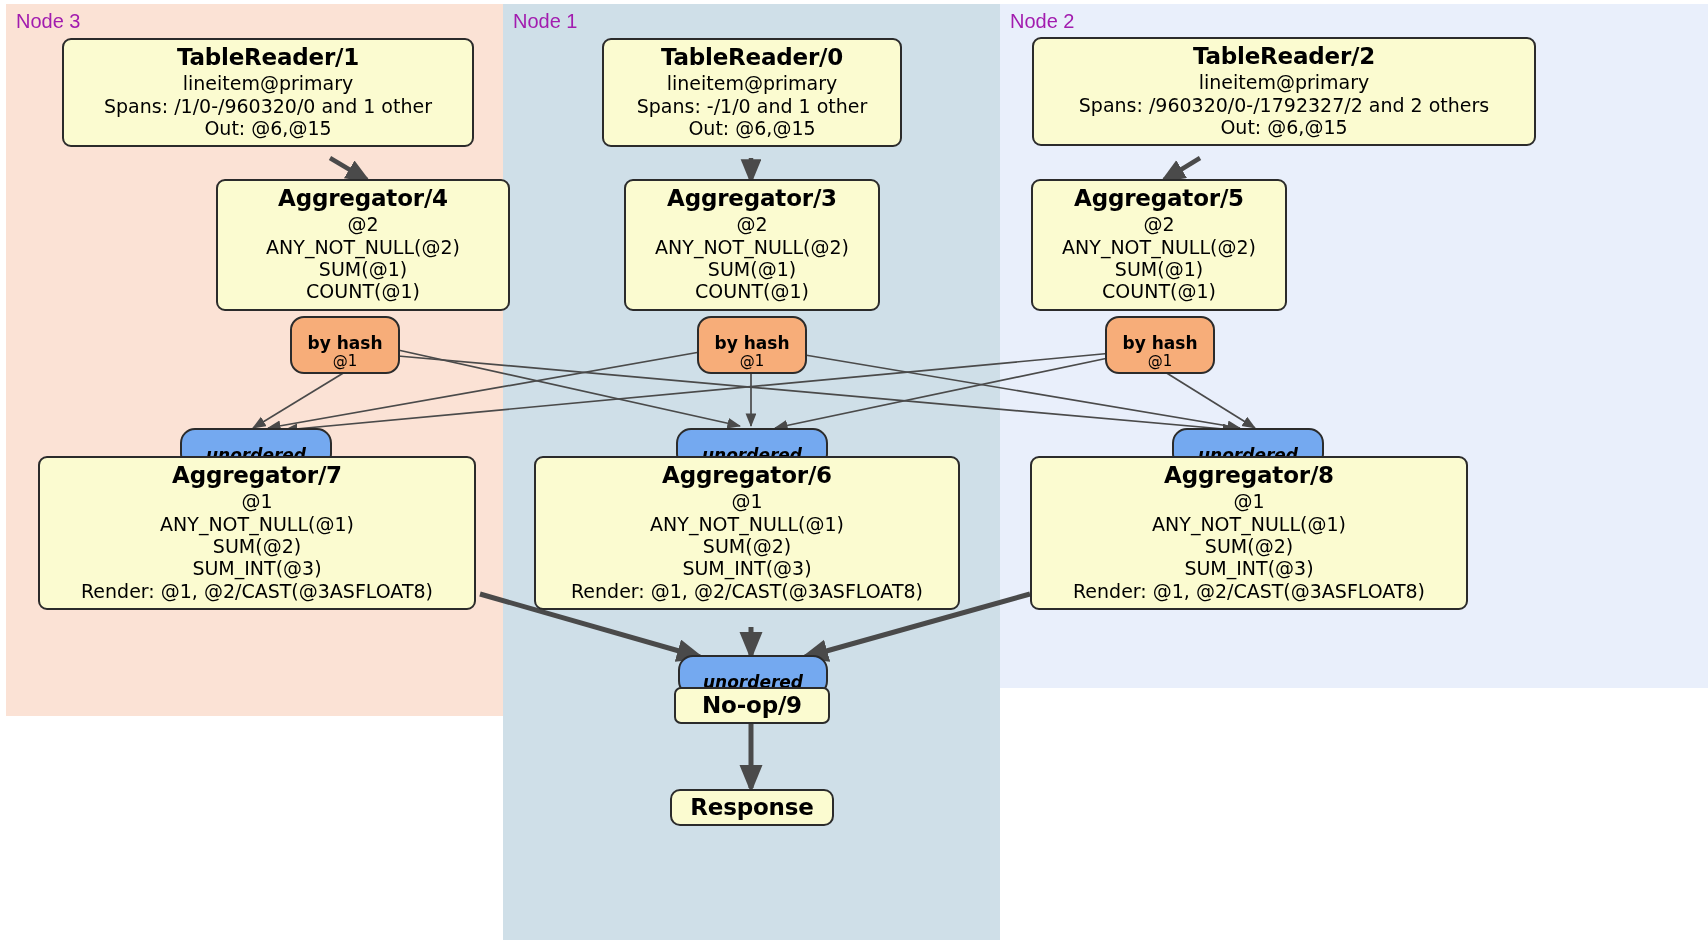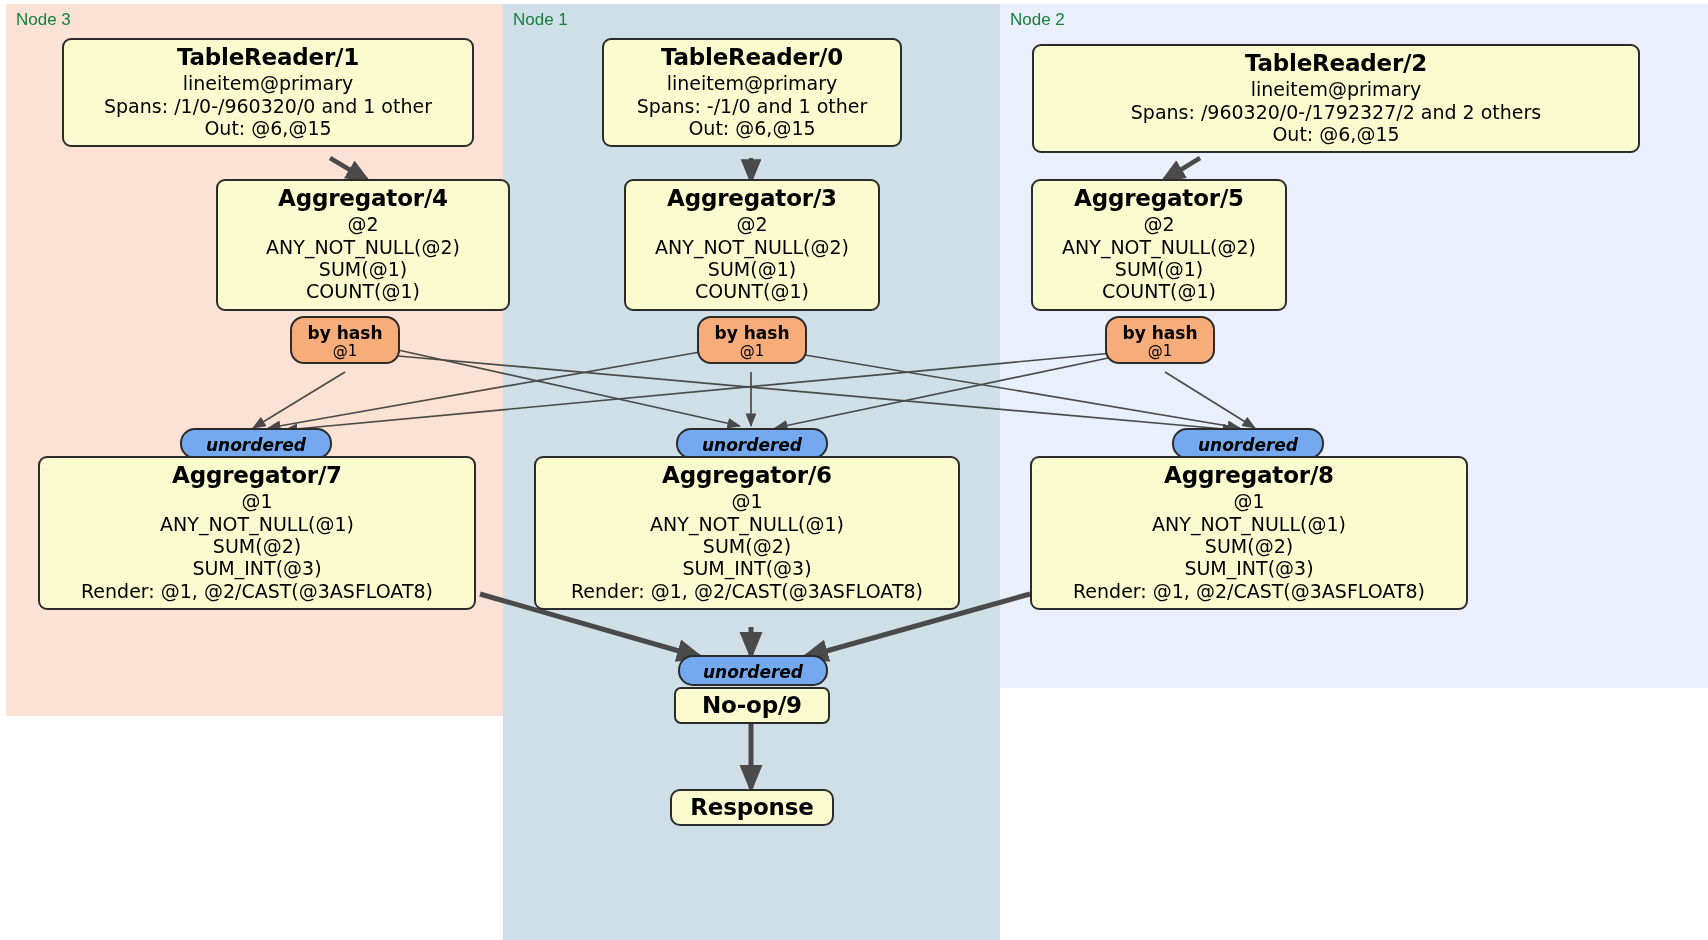--- a/index.html
+++ b/index.html
@@ -19,22 +19,22 @@
   }
   
   .node-panel {
     position: absolute;
     box-sizing: border-box;
   }
   .node-panel .node-label {
     position: absolute;
     top: 6px;
     left: 10px;
-    font-size: 17px;
-    color: #15803d;
+    font-size: 20px;
+    color: #a21caf;
     font-family: "Liberation Sans", "DejaVu Sans", sans-serif;
     white-space: nowrap;
   }
   #panel-node3 { left: 6px;   top: 4px;  width: 542px; height: 712px; background: #fbe2d5; }
   #panel-node1 { left: 503px; top: 4px;  width: 497px; height: 936px; background: #cfdfe8; padding-left: 8px; }
   #panel-node2 { left: 1000px;top: 4px;  width: 708px; height: 684px; background: #e9effb; }
 
   
   #edges {
     position: absolute;
@@ -77,21 +77,21 @@
   .badge {
     position: absolute;
     box-sizing: border-box;
     border: 2px solid #2b2b2b;
     border-radius: 13px;
     text-align: center;
     font-weight: bold;
     font-size: 17px;
     color: #000;
     line-height: 1.12;
-    padding: 6px 12px 2px 12px;
+    padding: 16px 12px 2px 12px;
     white-space: nowrap;
     font-family: "DejaVu Sans", "Liberation Sans", sans-serif;
   }
   .badge .sub {
     display: block;
     font-weight: normal;
     font-size: 15px;
   }
   .badge.hash { background: #f7ad79; border-radius: 14px; }
   .badge.unordered { background: #74a9f0; border-radius: 15px; font-style: italic; }
@@ -222,21 +222,21 @@
   </div>
 
   <div class="proc compact" style="left:674px; top:687px; width:156px;">
     <span class="title">No-op/9</span>
   </div>
 
   <div class="proc compact" style="left:670px; top:789px; width:164px;border-radius:10px;">
     <span class="title">Response</span>
   </div>
 
-  <div class="proc" style="left:1032px; top:44px; width:608px;">
+  <div class="proc" style="left:1032px; top:37px; width:504px;">
     <span class="title">TableReader/2</span>
     <span class="line">lineitem@primary</span>
     <span class="line">Spans: /960320/0-/1792327/2 and 2 others</span>
     <span class="line">Out: @6,@15</span>
   </div>
 
   <div class="proc" style="left:1031px; top:179px; width:256px;">
     <span class="title">Aggregator/5</span>
     <span class="line">@2</span>
     <span class="line">ANY_NOT_NULL(@2)</span>

